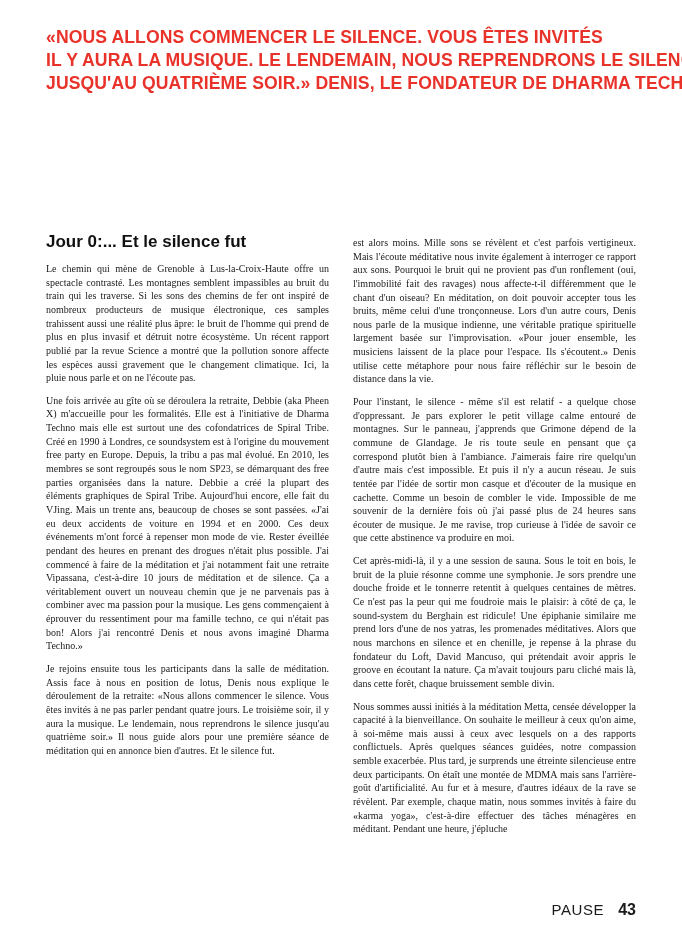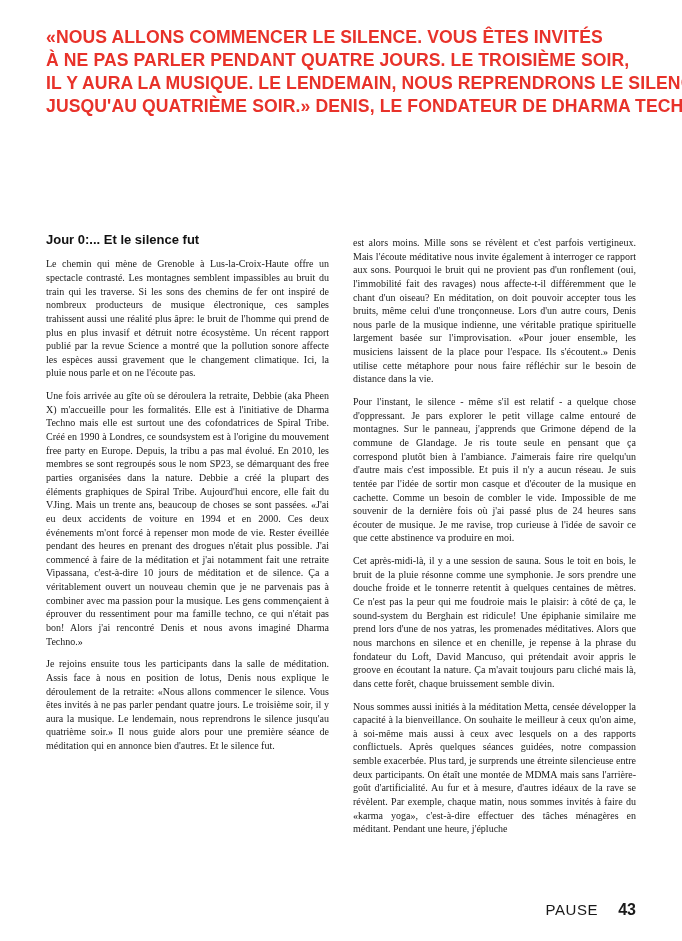--- a/index.html
+++ b/index.html
@@ -46,21 +46,21 @@
     width: 590px;
     display: flex;
     gap: 24px;
   }
   .col {
     width: 283px;
   }
   h2.section {
     font-family: "Liberation Sans", sans-serif;
     font-weight: bold;
-    font-size: 13px;
+    font-size: 17px;
     line-height: 1.18;
     color: #111;
     margin: 0 0 10px 0;
   }
   h2.section.spaced {
     margin-top: 18px;
   }
   p.para {
     font-size: 10px;
     line-height: 1.365;
@@ -72,21 +72,21 @@
   p.para:last-child {
     margin-bottom: 0;
   }
   
   .footer {
     position: absolute;
     right: 46px;
     bottom: 22px;
     display: flex;
     align-items: baseline;
-    gap: 20px;
+    gap: 14px;
     font-family: "Liberation Sans", sans-serif;
   }
   .footer .mag {
     font-size: 15px;
     letter-spacing: 0.6px;
     color: #1a1a1a;
   }
   .footer .pagenum {
     font-size: 16px;
     font-weight: bold;
@@ -94,21 +94,20 @@
     margin-top: 8px;
   }
 </style>
 </head>
 <body>
 
 <div class="page">
 
   <div class="pullquote">
     <span class="line">«Nous allons commencer le silence. Vous êtes invités</span>
-    <span class="line">à ne pas parler pendant quatre jours. Le troisième soir,</span>
     <span class="line">il y aura la musique. Le lendemain, nous reprendrons le silence</span>
     <span class="line">jusqu'au quatrième soir.» Denis, le fondateur de Dharma Techno</span>
   </div>
 
   <div class="body-area">
 
     <div class="col">
       <h2 class="section">Jour 0:... Et le silence fut</h2>
       <p class="para">Le chemin qui mène de Grenoble à Lus-la-Croix-Haute offre un spectacle contrasté. Les montagnes semblent impassibles au bruit du train qui les traverse. Si les sons des chemins de fer ont inspiré de nombreux producteurs de musique électronique, ces samples trahissent aussi une réalité plus âpre: le bruit de l'homme qui prend de plus en plus invasif et détruit notre écosystème. Un récent rapport publié par la revue Science a montré que la pollution sonore affecte les espèces aussi gravement que le changement climatique. Ici, la pluie nous parle et on ne l'écoute pas.</p>
       <p class="para">Une fois arrivée au gîte où se déroulera la retraite, Debbie (aka Pheen X) m'accueille pour les formalités. Elle est à l'initiative de Dharma Techno mais elle est surtout une des cofondatrices de Spiral Tribe. Créé en 1990 à Londres, ce soundsystem est à l'origine du mouvement free party en Europe. Depuis, la tribu a pas mal évolué. En 2010, les membres se sont regroupés sous le nom SP23, se démarquant des free parties organisées dans la nature. Debbie a créé la plupart des éléments graphiques de Spiral Tribe. Aujourd'hui encore, elle fait du VJing. Mais un trente ans, beaucoup de choses se sont passées. «J'ai eu deux accidents de voiture en 1994 et en 2000. Ces deux événements m'ont forcé à repenser mon mode de vie. Rester éveillée pendant des heures en prenant des drogues n'était plus possible. J'ai commencé à faire de la méditation et j'ai notamment fait une retraite Vipassana, c'est-à-dire 10 jours de méditation et de silence. Ça a véritablement ouvert un nouveau chemin que je ne parvenais pas à combiner avec ma passion pour la musique. Les gens commençaient à éprouver du ressentiment pour ma famille techno, ce qui n'était pas bon! Alors j'ai rencontré Denis et nous avons imaginé Dharma Techno.»</p>

